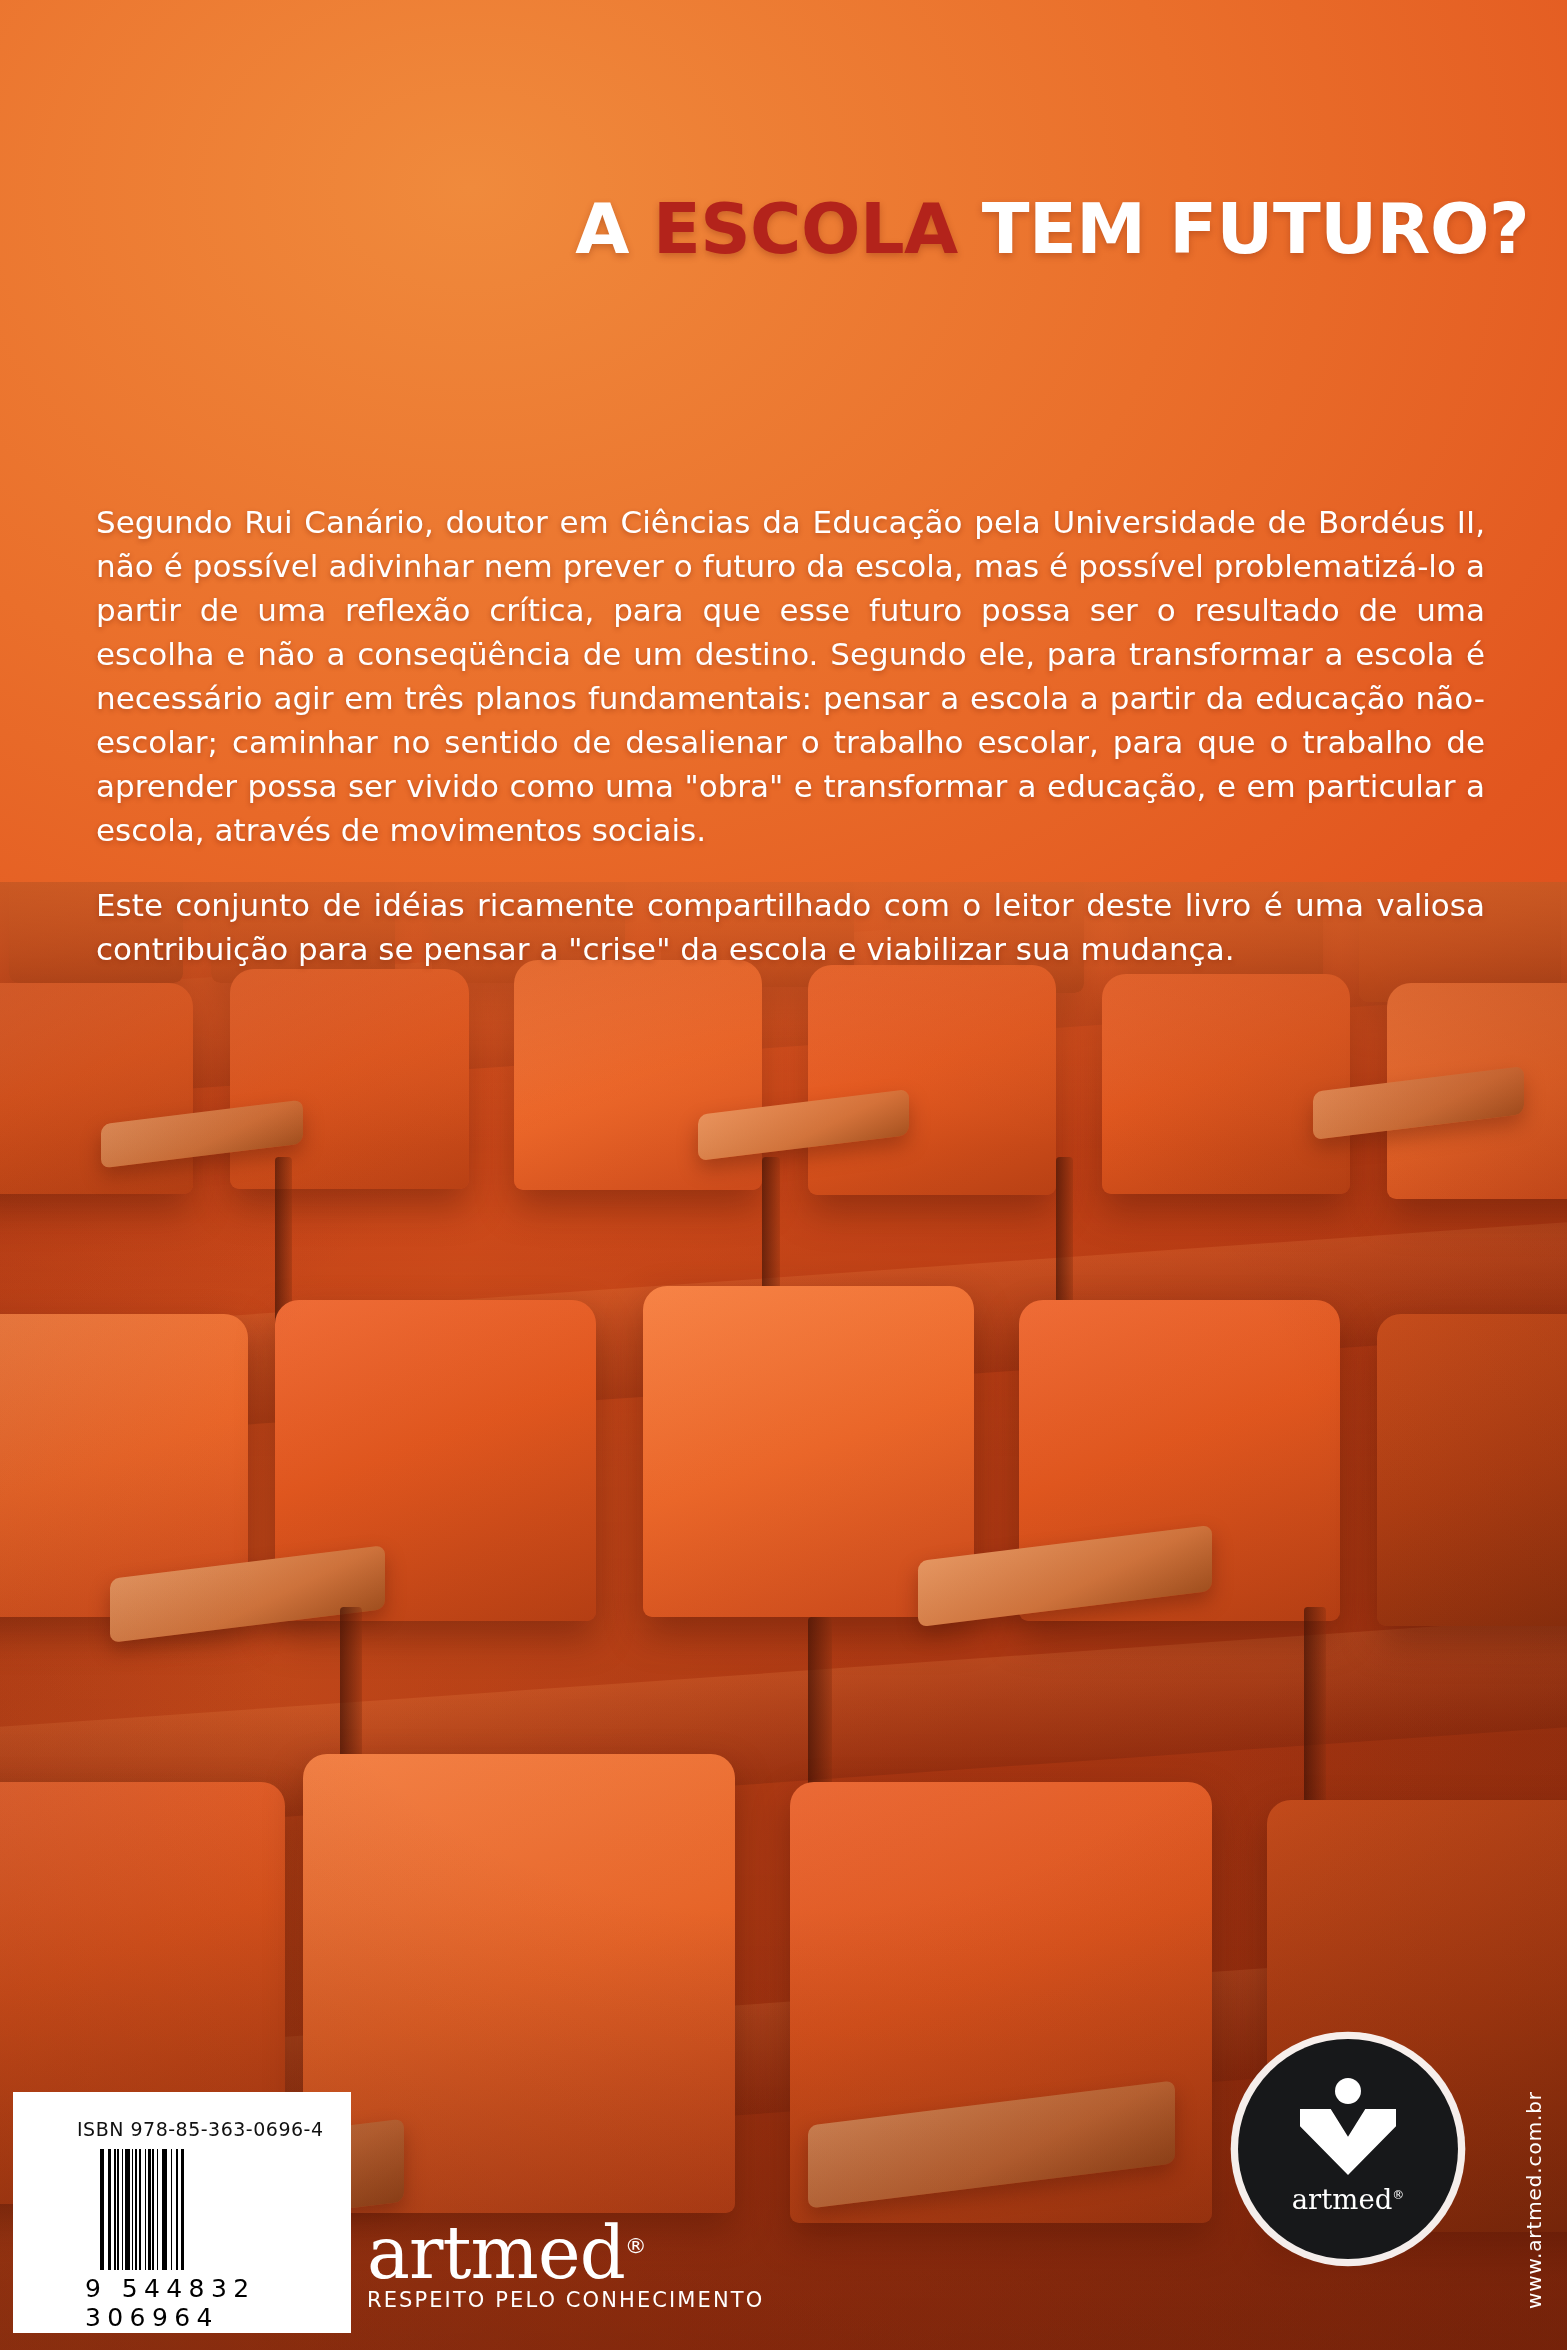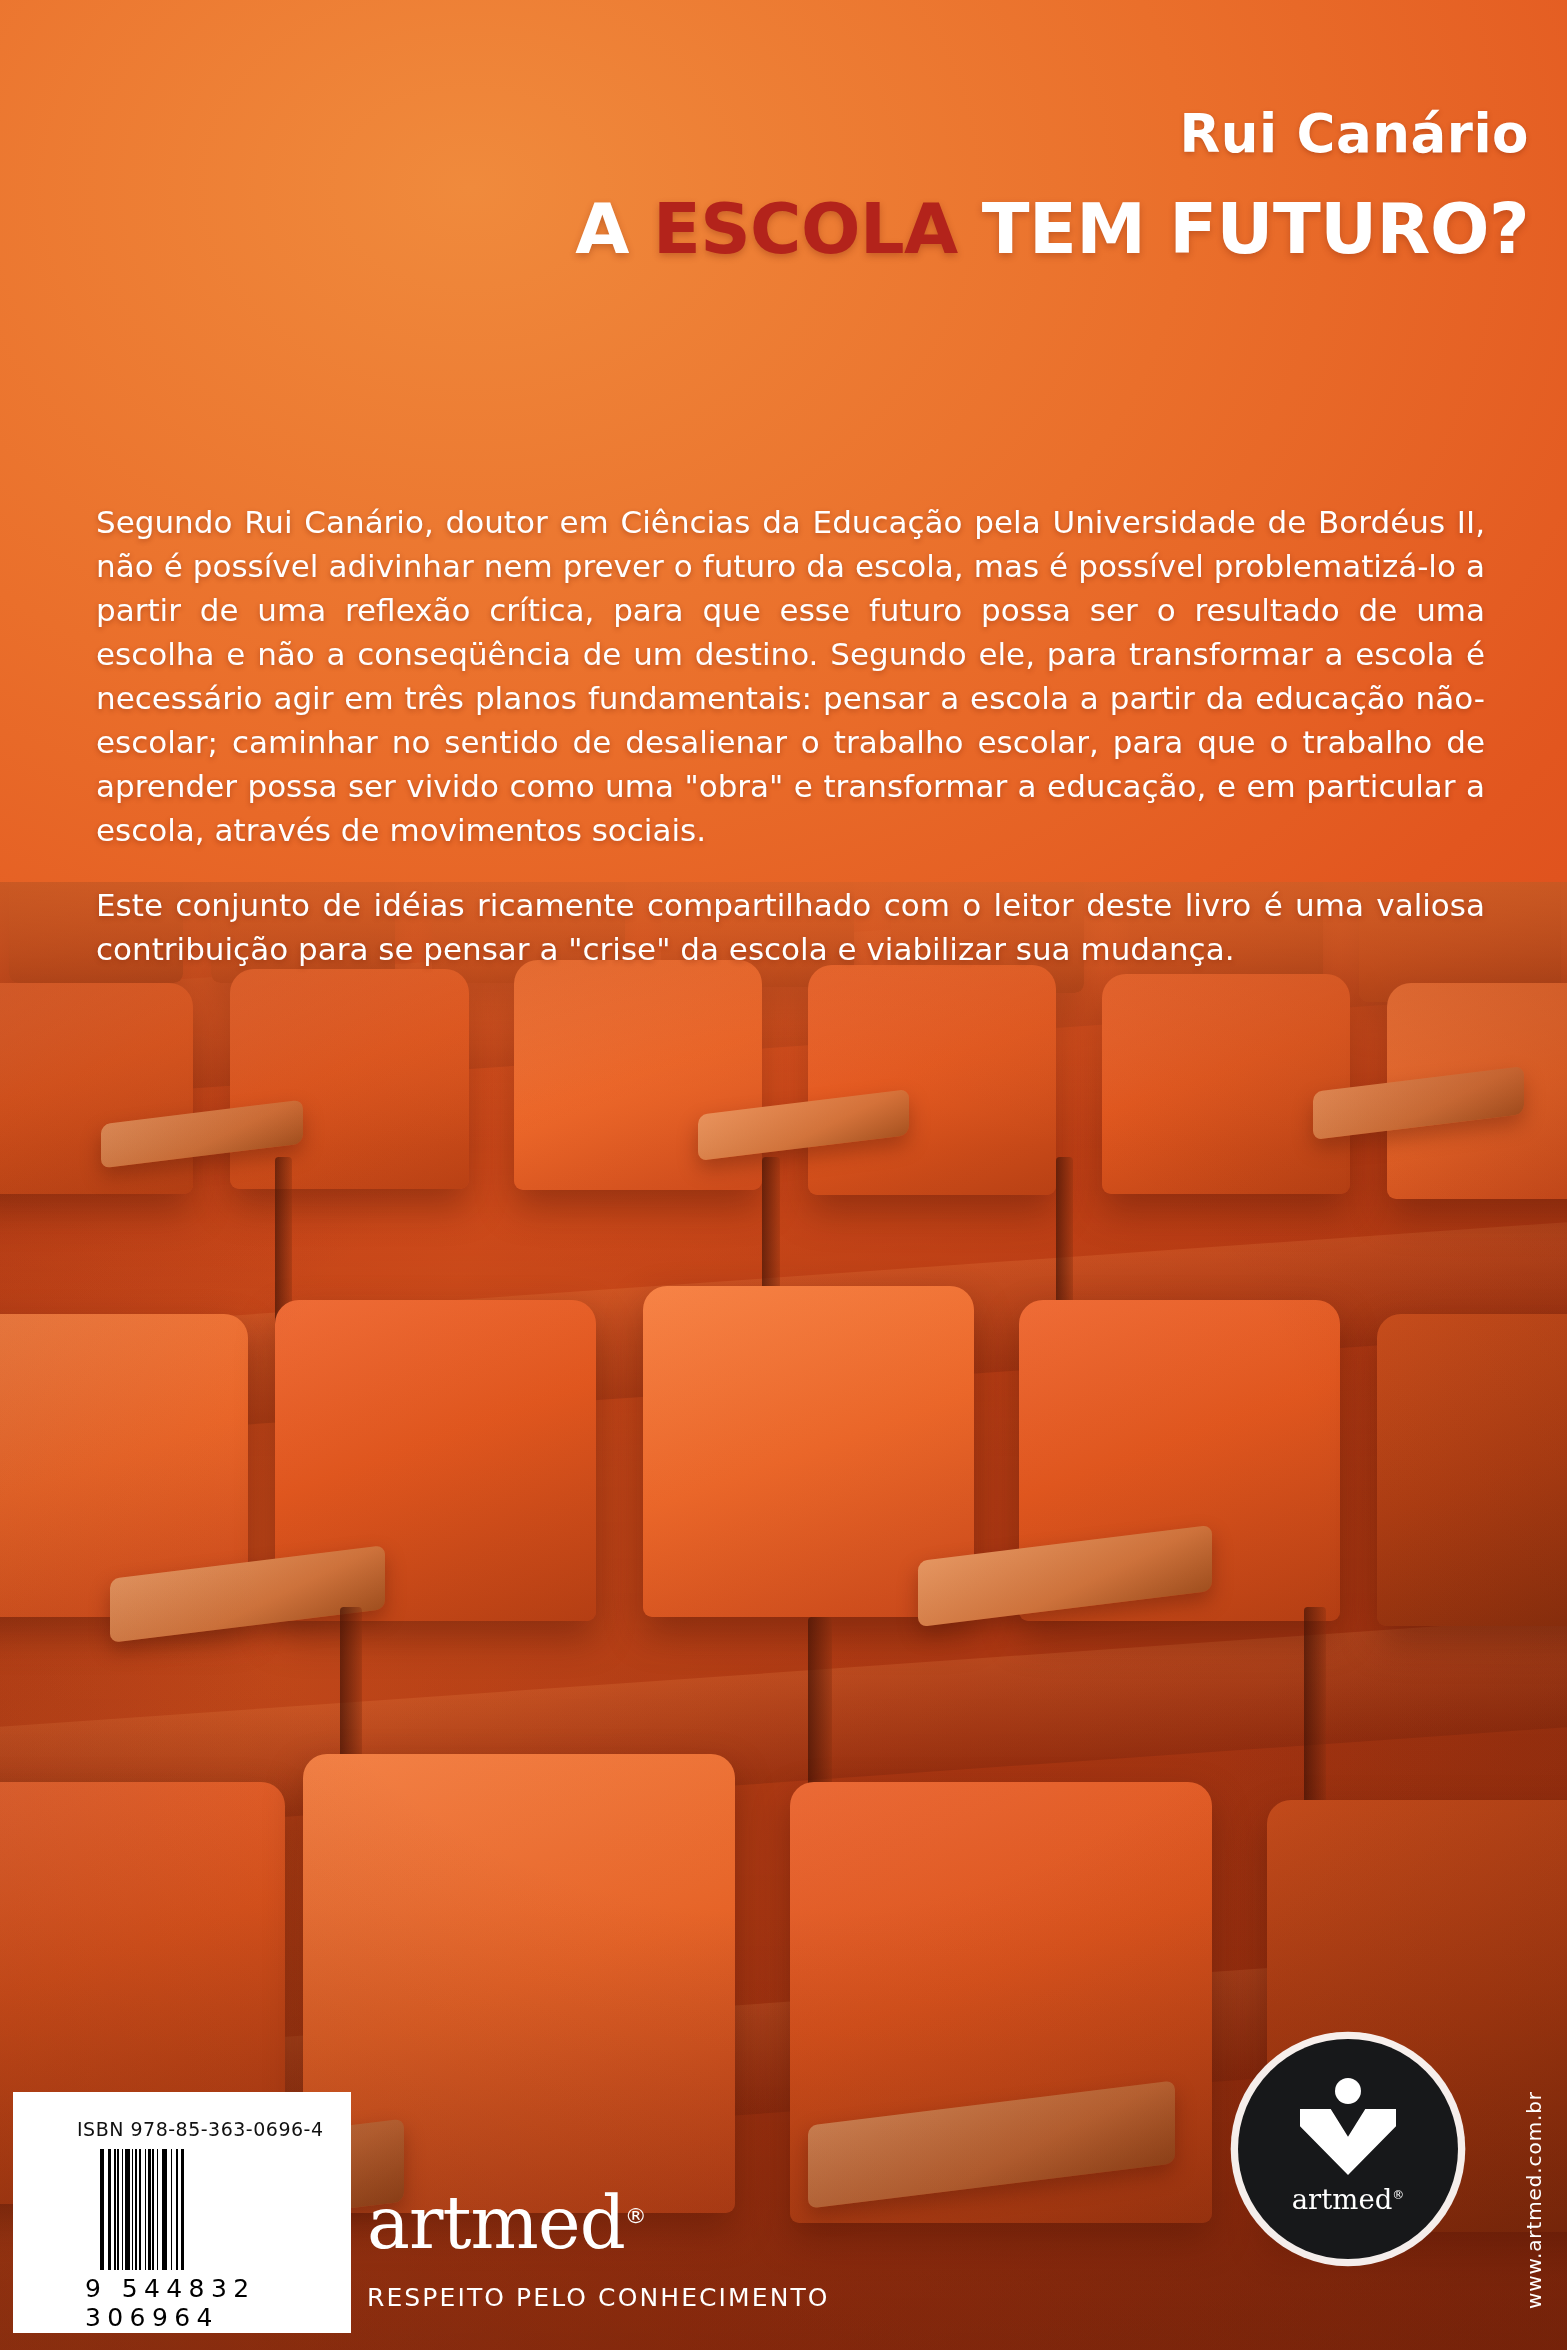--- a/index.html
+++ b/index.html
@@ -208,24 +208,24 @@
     vertical-align: super;
     font-family: "DejaVu Sans", sans-serif;
   }
   .brand .sub1 {
     font-size: 37px;
     letter-spacing: 3.7px;
     font-family: "DejaVu Sans", sans-serif;
     margin-top: 3.7px;
   }
   .brand .sub2 {
-    font-size: 25px;
+    font-size: 21px;
     letter-spacing: 2.1px;
     font-family: "DejaVu Sans", sans-serif;
-    margin-top: 26px;
+    margin-top: 1px;
   }
 
   
   .logo {
     position: absolute;
     right: 110px;
     bottom: 92px;
     width: 220px;
     height: 220px;
     border-radius: 50%;
@@ -341,21 +341,20 @@
     <div class="chair" style="left:790px;  top:900px; width:422px; height:441px;"></div>
     <div class="chair dark" style="left:1267px; top:918px;width:386px; height:432px;"></div>
 
     <div class="desk" style="left:808px; top:1221px; width:367px; height:83px;"></div>
     <div class="desk" style="left:55px;  top:1258px; width:349px; height:83px;"></div>
 
     <div class="haze"></div>
     <div class="vignette"></div>
   </div>
 
-  <div class="author">Rui Canário</div>
 
   <div class="title-line">
     <span class="t-white">A </span><span class="t-red">ESCOLA</span><span class="t-white"> TEM FUTURO?</span>
   </div>
 
 
   <div class="blurb">
     <p>Segundo Rui Canário, doutor em Ciências da Educação pela Universidade de Bordéus II, não é possível adivinhar nem prever o futuro da escola, mas é possível problematizá-lo a partir de uma reflexão crítica, para que esse futuro possa ser o resultado de uma escolha e não a conseqüência de um destino. Segundo ele, para transformar a escola é necessário agir em três planos fundamentais: pensar a escola a partir da educação não-escolar; caminhar no sentido de desalienar o trabalho escolar, para que o trabalho de aprender possa ser vivido como uma "obra" e transformar a educação, e em particular a escola, através de movimentos sociais.</p>
     <p>Este conjunto de idéias ricamente compartilhado com o leitor deste livro é uma valiosa  contribuição para se pensar a "crise" da escola e viabilizar sua mudança.</p>
   </div>

